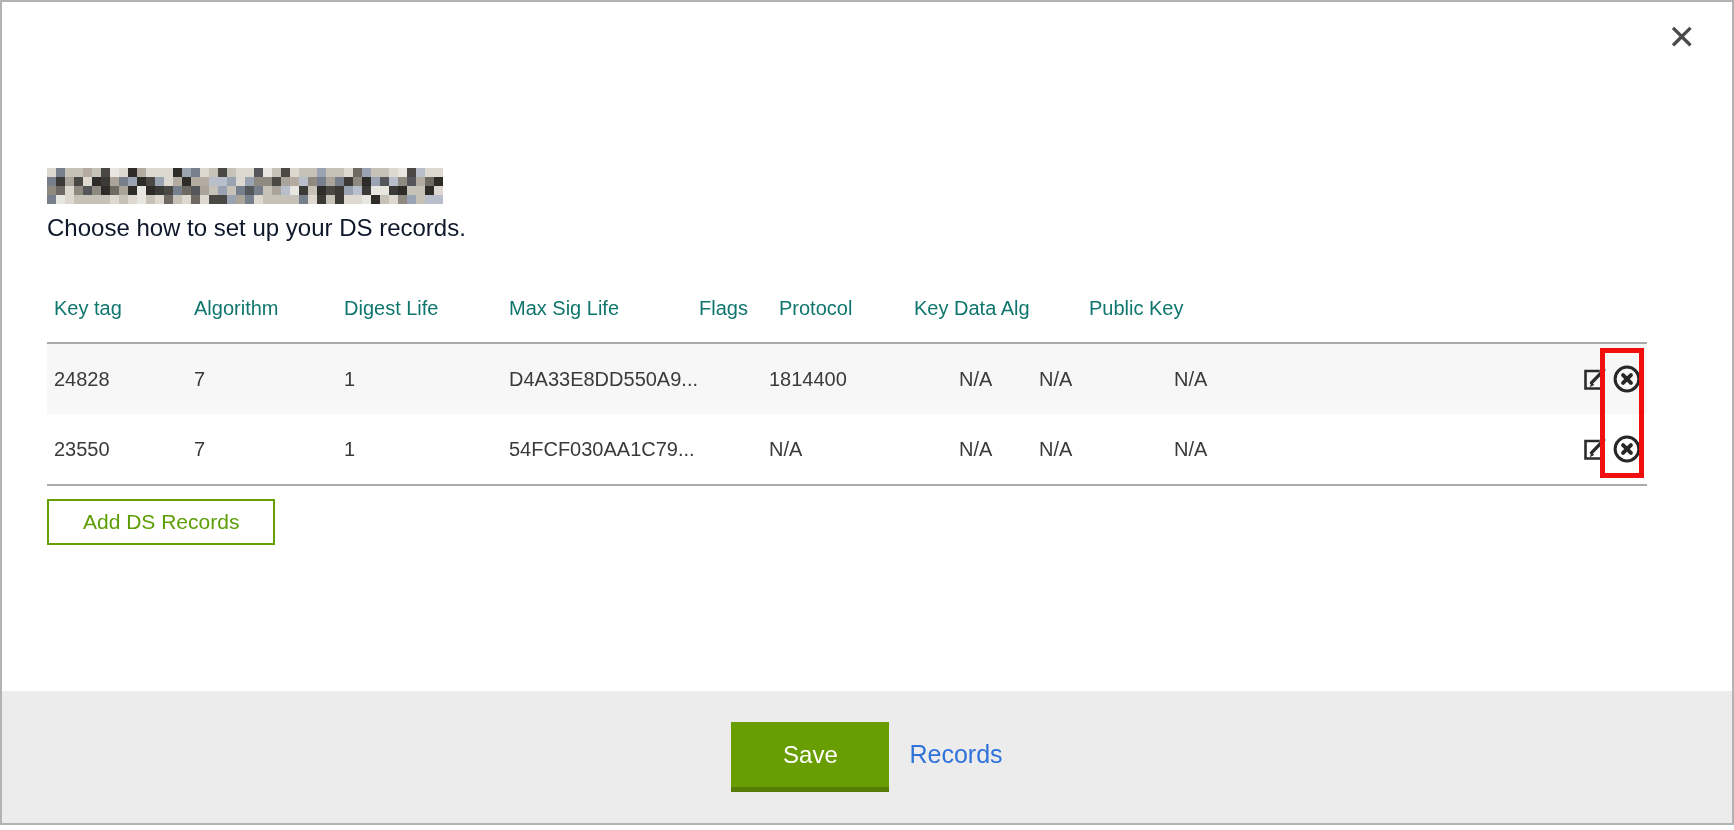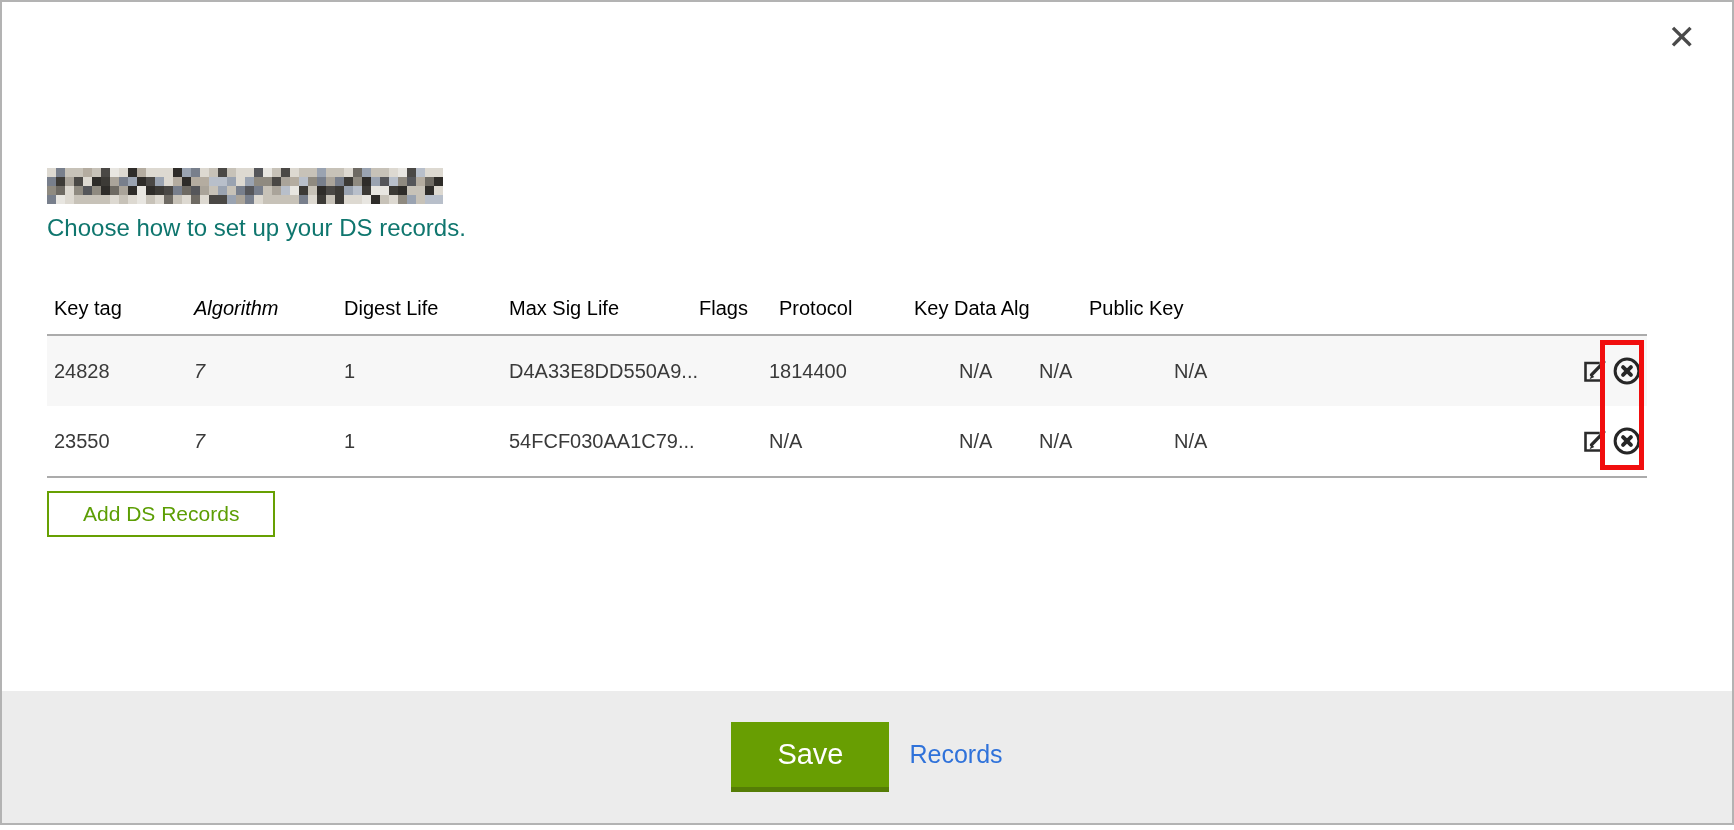--- a/index.html
+++ b/index.html
@@ -33,32 +33,32 @@
     width: 396px; height: 36px;
     display: grid;
     grid-template-columns: repeat(44, 9px);
     grid-template-rows: repeat(4, 9px);
     overflow: hidden;
   }
   .domain-redacted i { display: block; width: 9px; height: 9px; }
 
   .instruction {
     margin-top: 10px;
-    font-size: 24px; font-weight: 400; color: #0f766e;
+    font-size: 24px; font-weight: 400; color: #0f172a;
   }
 
   .ds-table { margin-top: 52px; width: 1600px; font-size: 20px; }
   .t-row { display: flex; align-items: center; }
-  .t-head { height: 28px; margin-bottom: 12px; color: #000000; }
+  .t-head { height: 28px; margin-bottom: 20px; color: #0f766e; }
   .t-body { position: relative; border-top: 2px solid #ababab; border-bottom: 2px solid #ababab; }
   .t-body .t-row { height: 70px; }
   .t-body .t-row.odd  { background: #f7f7f7; }
   .t-body .t-row.even { background: #ffffff; }
   .cell { padding-left: 7px; overflow: hidden; white-space: nowrap; flex: 0 0 auto; }
-  .c0 { width: 140px; } .c1 { width: 150px; font-style: italic; } .c2 { width: 165px; }
+  .c0 { width: 140px; } .c1 { width: 150px; } .c2 { width: 165px; }
   .c3 { width: 260px; } .c4 { width: 190px; } .c5 { width: 80px; }
   .c6 { width: 135px; } .c7 { width: 175px; } .c8 { width: 225px; }
   .c-actions { width: 80px; display: flex; justify-content: flex-end; align-items: center; gap: 3px; padding-right: 5px; }
   .icon-btn { background: none; border: none; cursor: pointer; width: 30px; height: 30px; display: flex; align-items: center; justify-content: center; padding: 0; }
   .icon-btn svg { display: block; }
 
   .annotation-box {
     position: absolute; top: 4px; right: 3px;
     width: 44px; height: 130px;
     border: 5px solid #f10e0e;
@@ -79,21 +79,21 @@
     position: absolute; left: 0; bottom: 0;
     width: 100%; height: 132px;
     background: #ececec;
     display: flex; justify-content: center; align-items: flex-start;
     padding-top: 31px; gap: 20px;
   }
   .save-btn {
     width: 158px; height: 70px;
     background: #689e02;
     border: none; border-bottom: 5px solid #557d06;
-    color: #ffffff; font-size: 29px; font-family: inherit;
+    color: #ffffff; font-size: 24px; font-family: inherit;
     cursor: pointer;
   }
   .cancel-link {
     margin-top: 18px;
     font-size: 25px; color: #2f72da;
     text-decoration: none; cursor: pointer;
     background: none; border: none; font-family: inherit;
   }
 </style>
 </head>

